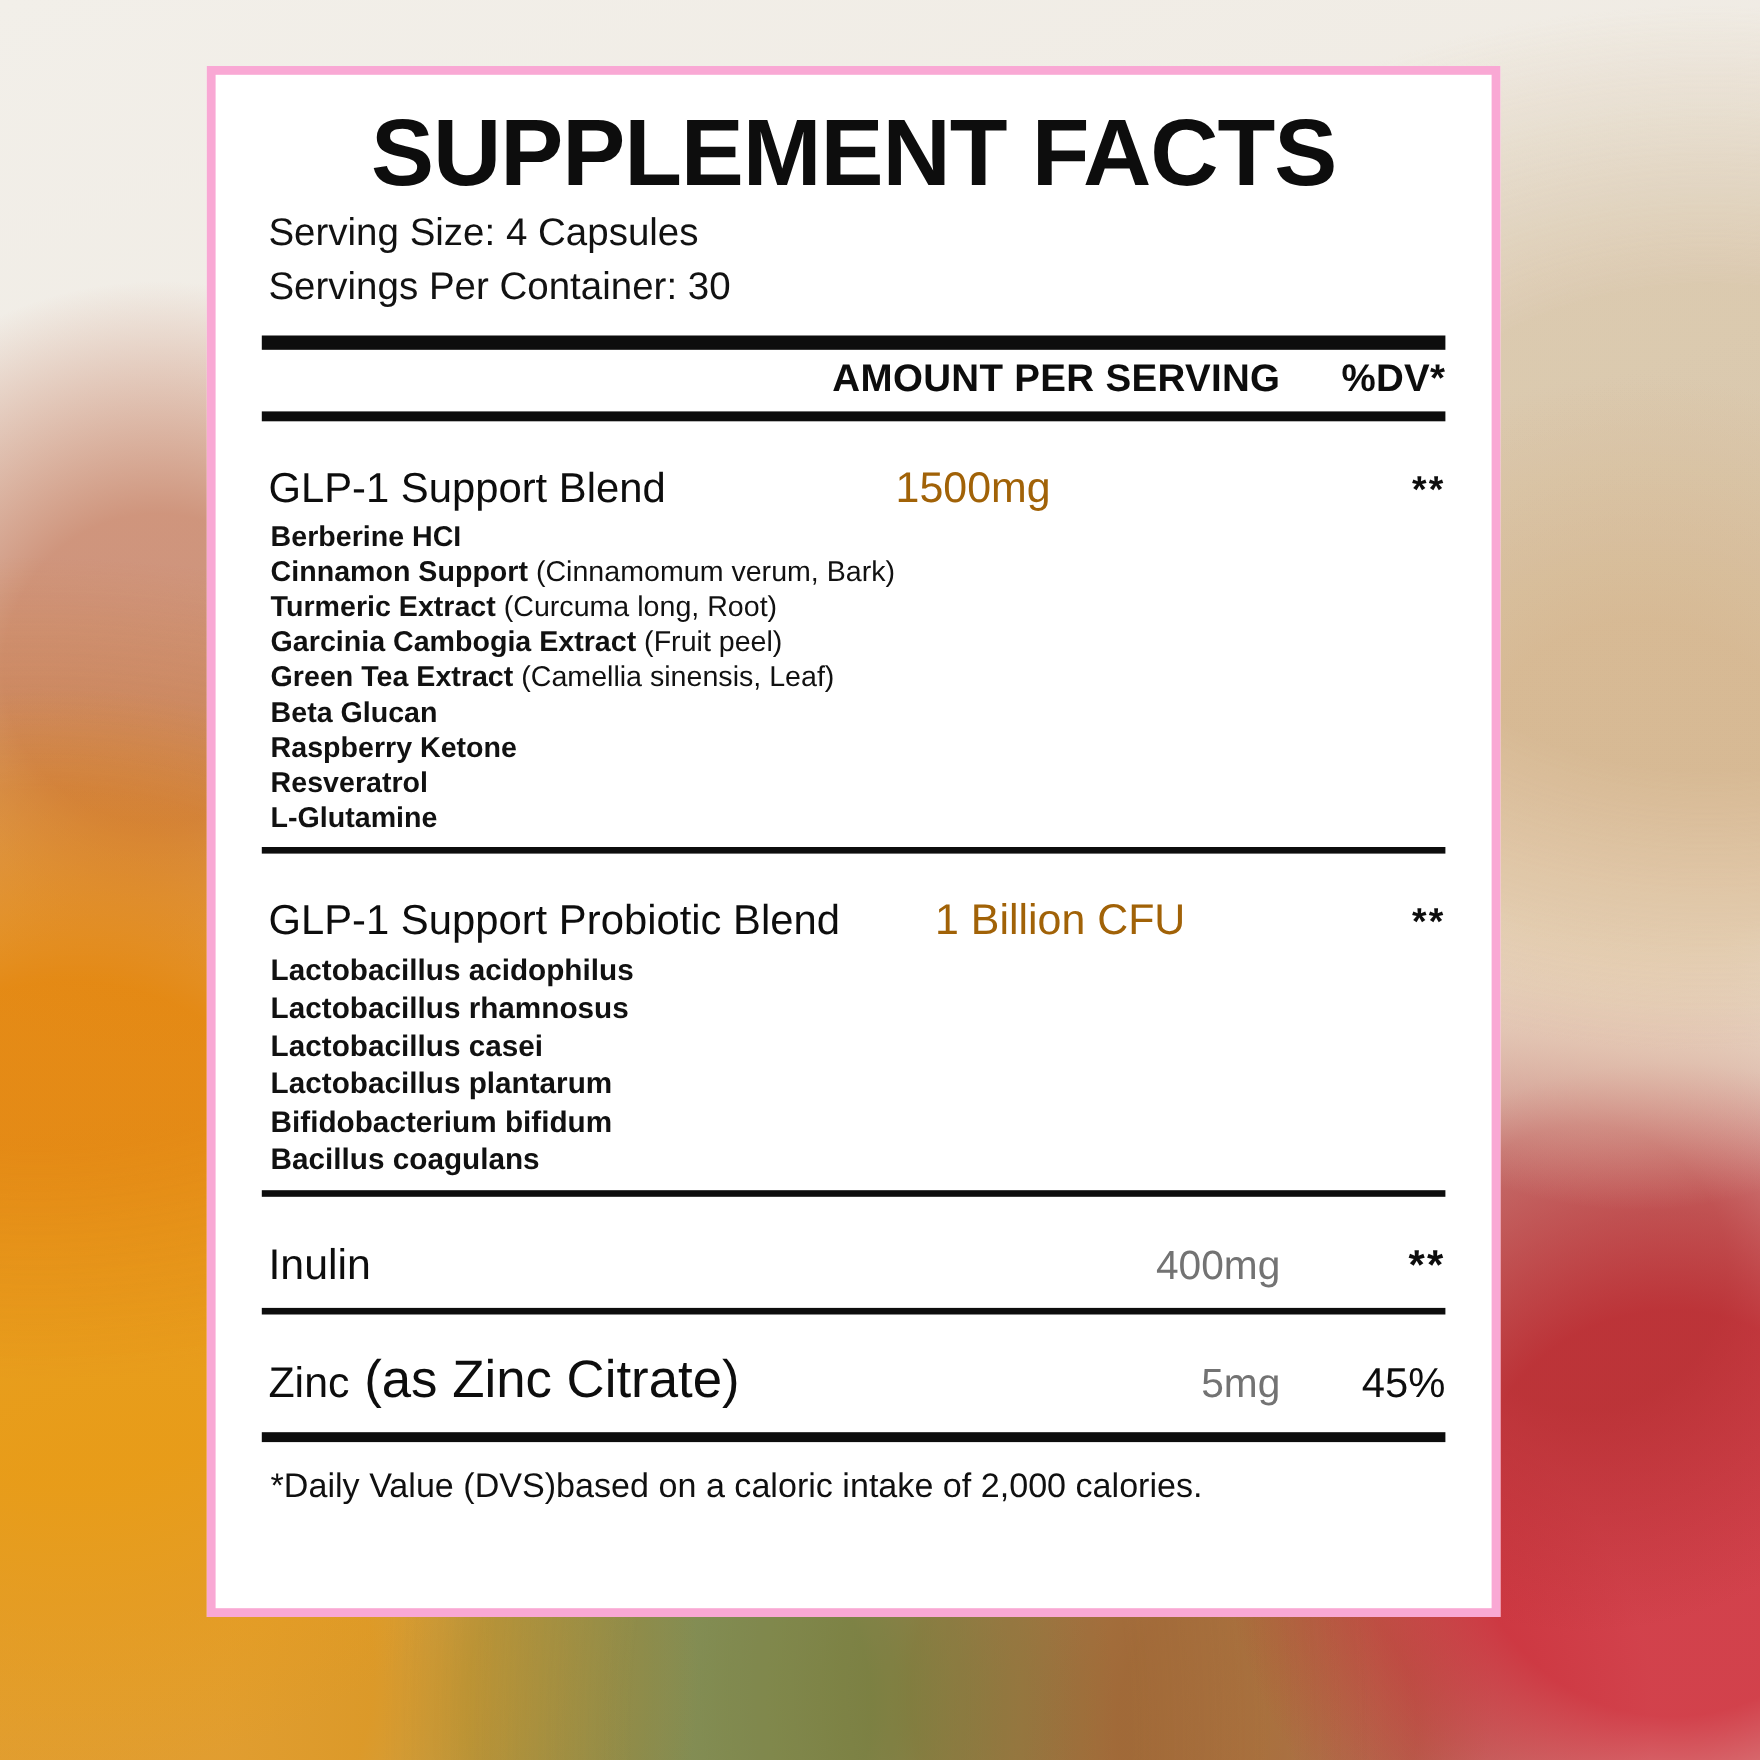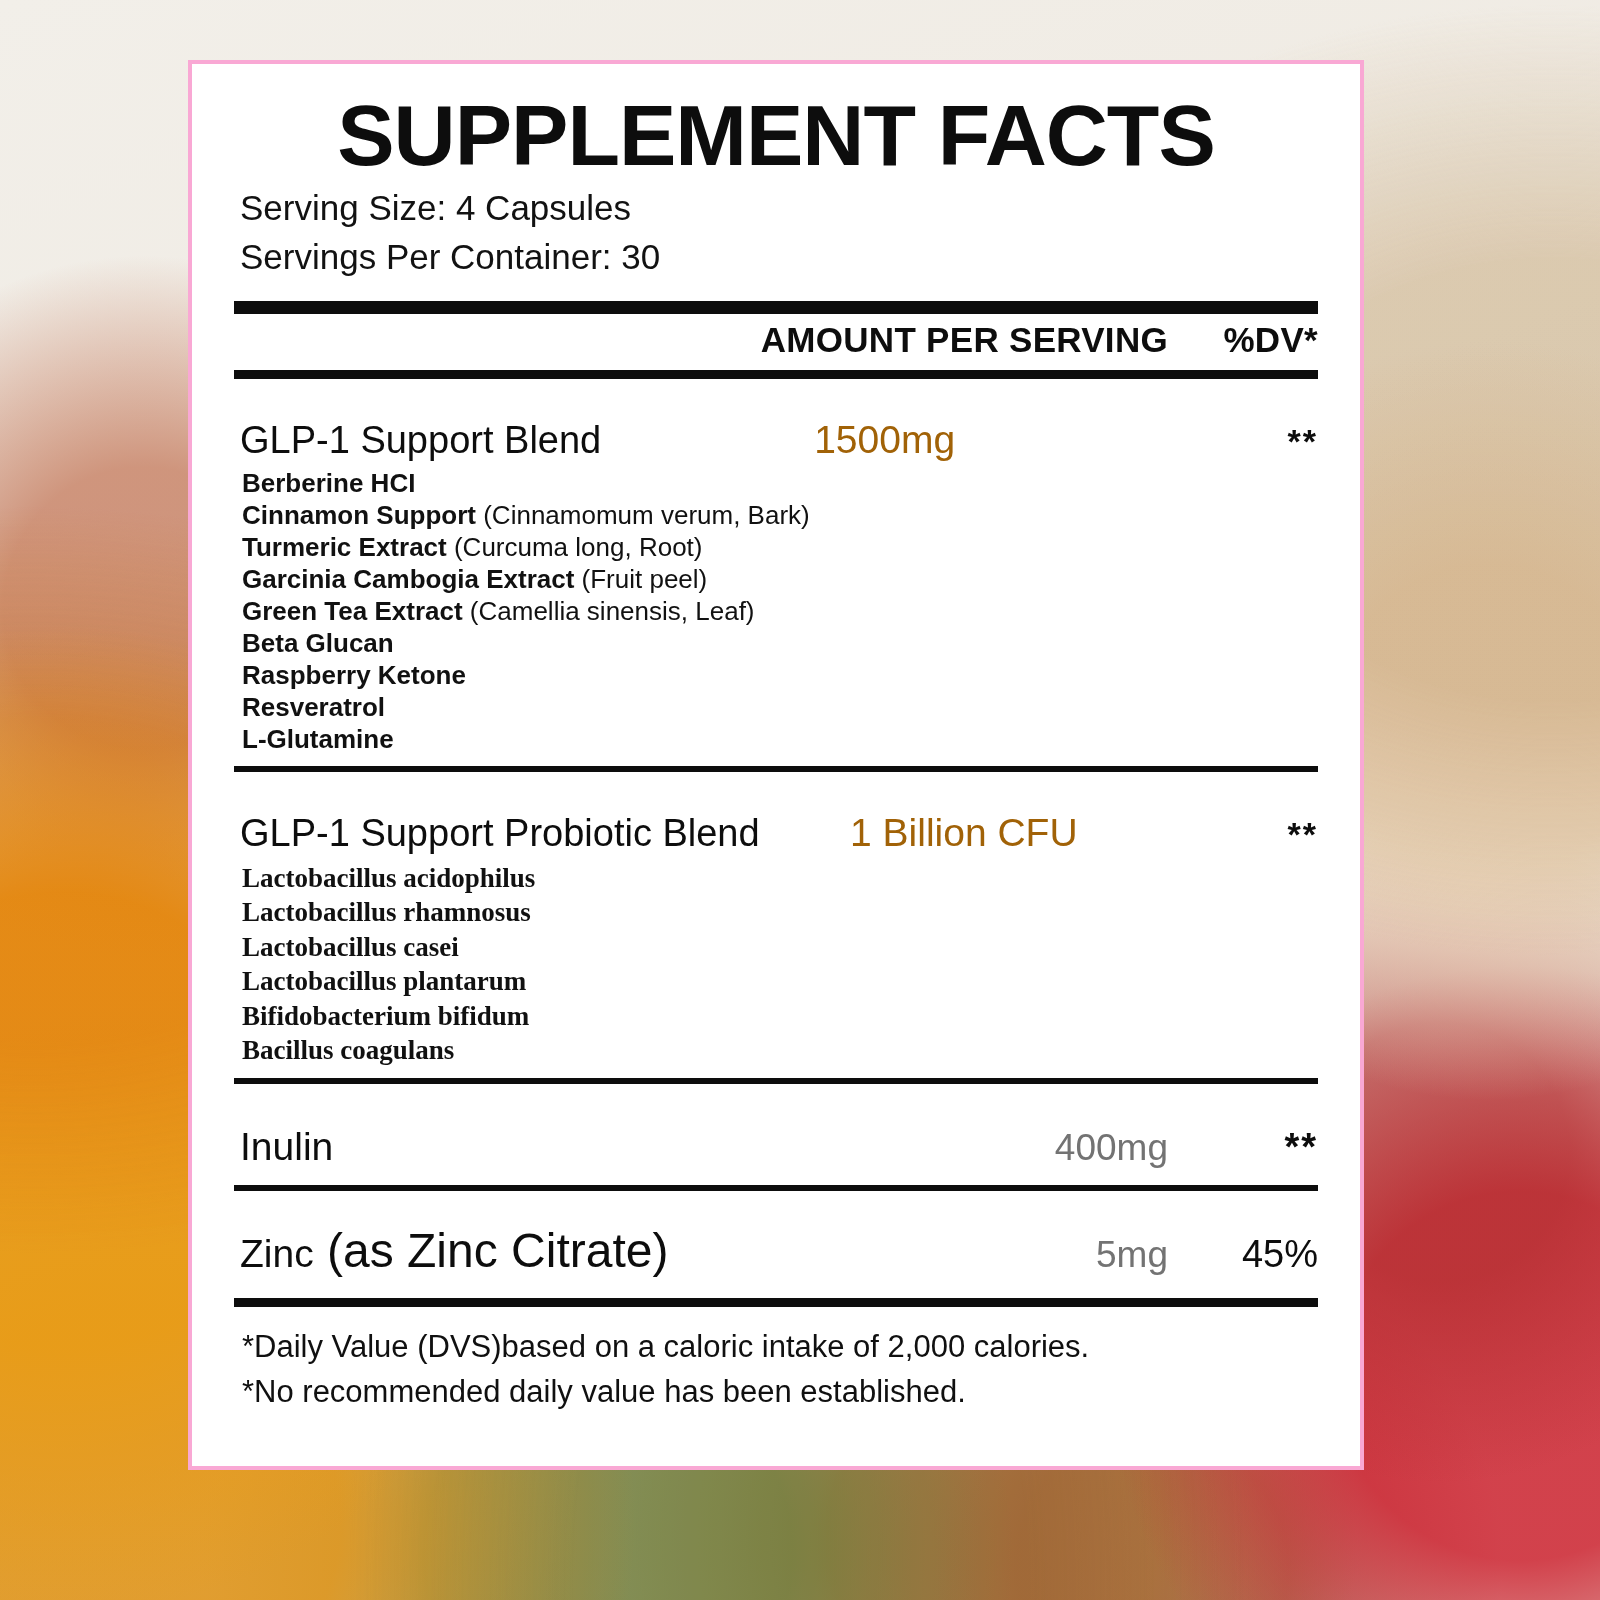--- a/index.html
+++ b/index.html
@@ -43,21 +43,21 @@
   }
 
   
   #panel {
     position: absolute;
     left: 188px;
     top: 60px;
     width: 1176px;
     height: 1410px;
     background: #ffffff;
-    border: 4px solid #f9a8d4;
+    border: 8px solid #f9a8d4;
     box-sizing: border-box;
     padding: 18px 42px 0 42px;
   }
 
   .title {
     font-size: 86px;
     font-weight: 700;
     letter-spacing: -1px;
     line-height: 1.05;
     color: #0d0d0d;
@@ -152,21 +152,20 @@
   .ing b {
     font-weight: 700;
   }
   .ing span.sub {
     font-weight: 400;
   }
   .probio .ing {
     font-weight: 700;
     font-size: 27px;
     line-height: 1.28;
-    font-family: Liberation Serif, serif;
   }
 
   
   .srow {
     display: flex;
     align-items: baseline;
     padding: 32px 0 14px 6px;
   }
   .srow .nm {
     font-size: 39px;
@@ -274,16 +273,15 @@
   <div class="srow">
     <div class="nm"><span>Zinc</span><span class="paren"> (as Zinc Citrate)</span></div>
     <div class="amt">5mg</div>
     <div class="dv num">45%</div>
   </div>
 
   <div class="rule-mid"></div>
 
   <div class="footnotes">
     <div class="footnote">*Daily Value (DVS)based on a caloric intake of 2,000 calories.</div>
-    <div class="footnote">*No recommended daily value has been established.</div>
   </div>
 
 </div>
 
 </body></html>

